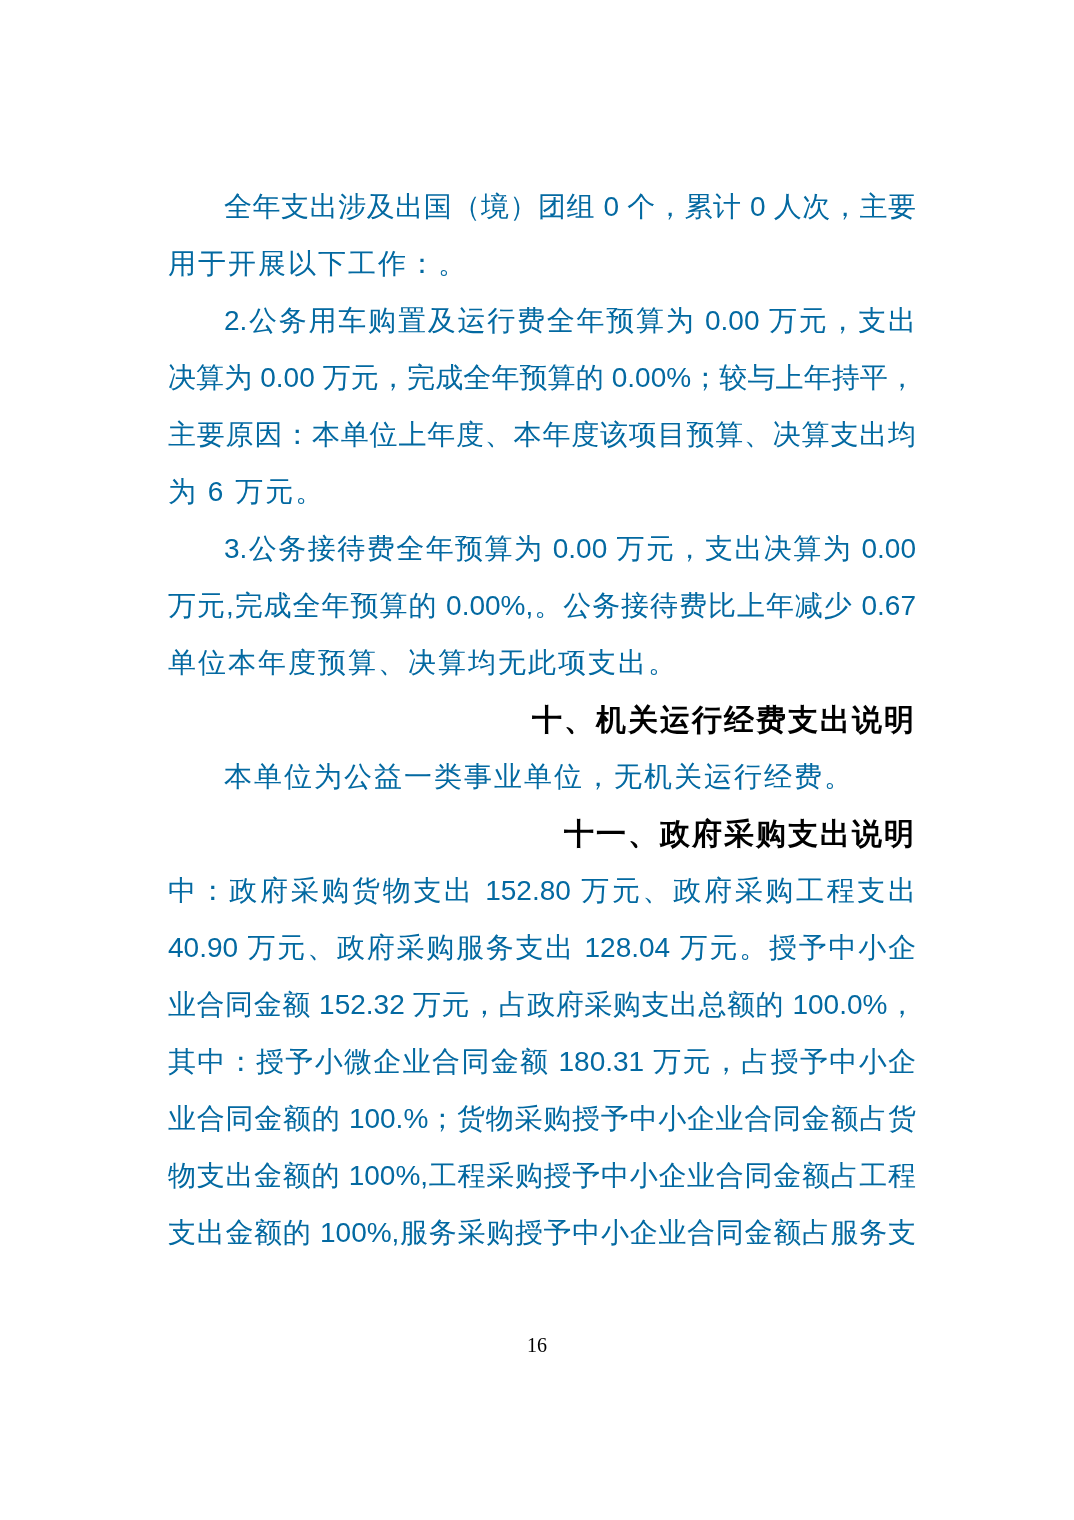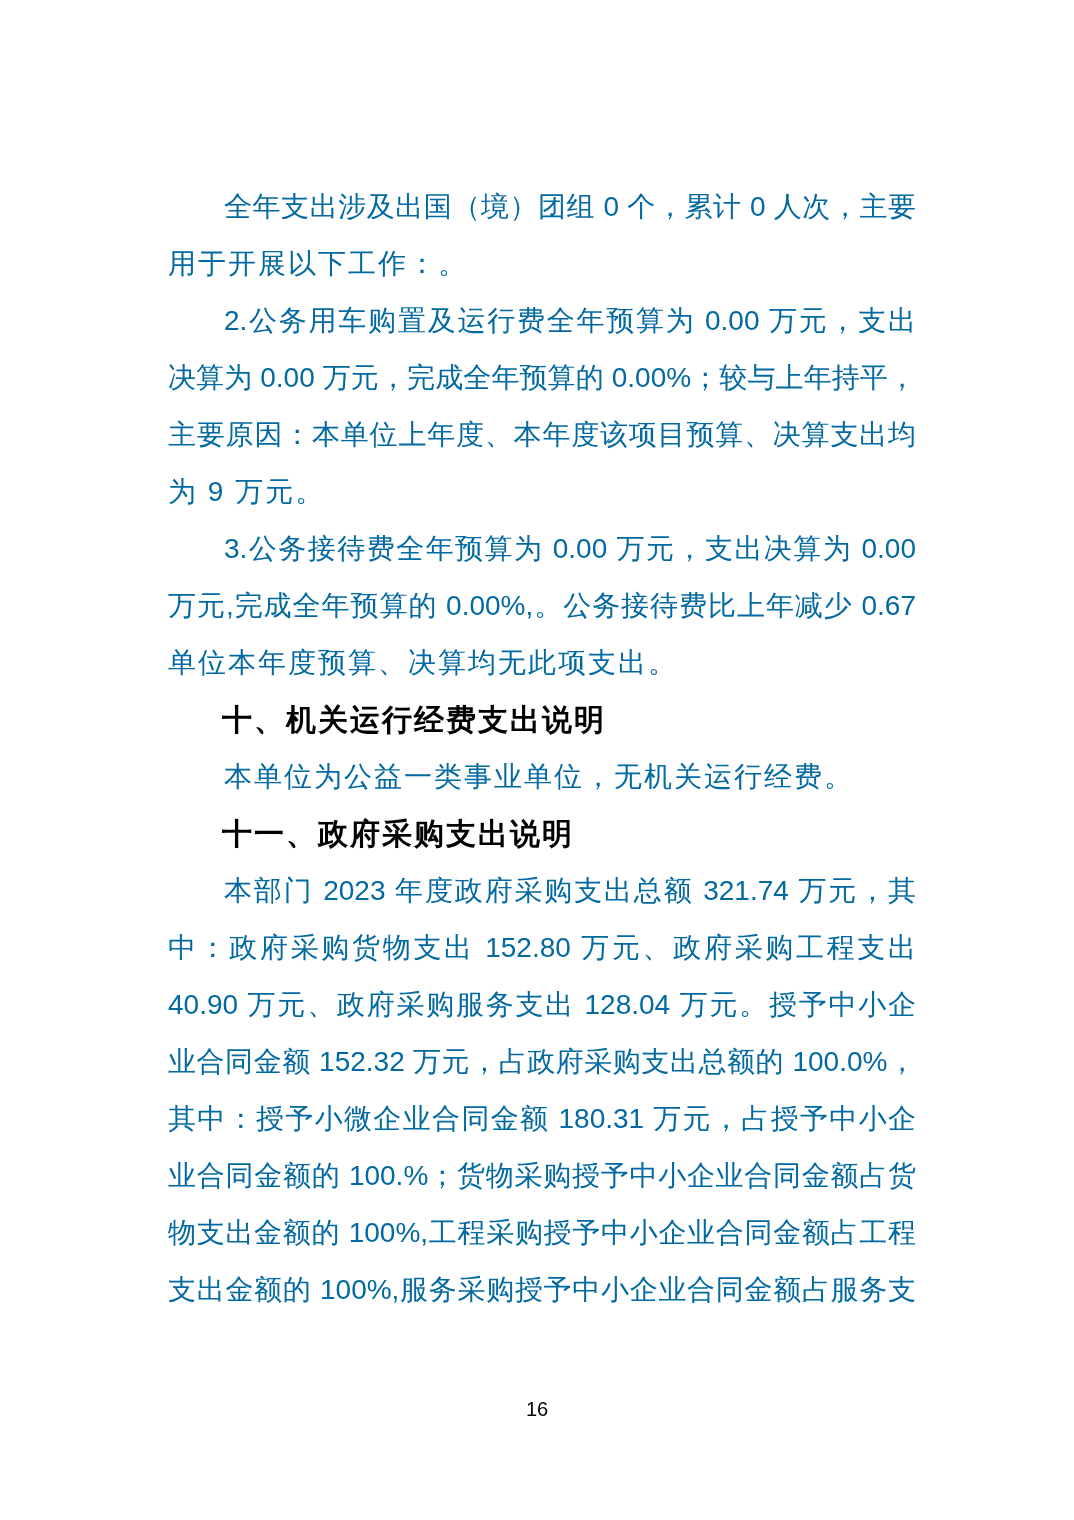--- a/index.html
+++ b/index.html
@@ -46,50 +46,50 @@
   }
   .heading {
     height: 57px;
     line-height: 57px;
     font-size: 30px;
     font-weight: 700;
     font-family: "Liberation Sans", "DejaVu Sans", sans-serif;
     text-indent: 54px;
     letter-spacing: 2px;
     color: #000000;
+    text-align: right;
   }
   .page-number {
     position: absolute;
     left: 0;
     right: 0;
-    top: 1398px;
+    top: 1334px;
     text-align: center;
     font-size: 20px;
-    font-family: Liberation Sans, sans-serif;
+    font-family: Liberation Serif, serif;
     color: #000000;
   }
 </style>
 </head>
 <body>
 
 <div class="page">
   <div class="content">
     <div class="line j in">全年支出涉及出国（境）团组 0 个，累计 0 人次，主要</div>
     <div class="line l">用于开展以下工作：。</div>
     <div class="line j in">2.公务用车购置及运行费全年预算为 0.00 万元，支出</div>
     <div class="line j">决算为 0.00 万元，完成全年预算的 0.00%；较与上年持平，</div>
     <div class="line j">主要原因：本单位上年度、本年度该项目预算、决算支出均</div>
-    <div class="line l">为 9 万元。</div>
+    <div class="line l">为 6 万元。</div>
     <div class="line j in">3.公务接待费全年预算为 0.00 万元，支出决算为 0.00</div>
     <div class="line j">万元,完成全年预算的 0.00%,。公务接待费比上年减少 0.67</div>
     <div class="line l">单位本年度预算、决算均无此项支出。</div>
     <div class="heading">十、机关运行经费支出说明</div>
     <div class="line l in">本单位为公益一类事业单位，无机关运行经费。</div>
     <div class="heading">十一、政府采购支出说明</div>
-    <div class="line j in">本部门 2023 年度政府采购支出总额 321.74 万元，其</div>
     <div class="line j">中：政府采购货物支出 152.80 万元、政府采购工程支出</div>
     <div class="line j">40.90 万元、政府采购服务支出 128.04 万元。授予中小企</div>
     <div class="line j">业合同金额 152.32 万元，占政府采购支出总额的 100.0%，</div>
     <div class="line j">其中：授予小微企业合同金额 180.31 万元，占授予中小企</div>
     <div class="line j">业合同金额的 100.%；货物采购授予中小企业合同金额占货</div>
     <div class="line j">物支出金额的 100%,工程采购授予中小企业合同金额占工程</div>
     <div class="line j">支出金额的 100%,服务采购授予中小企业合同金额占服务支</div>
   </div>
   <div class="page-number">16</div>
 </div>

